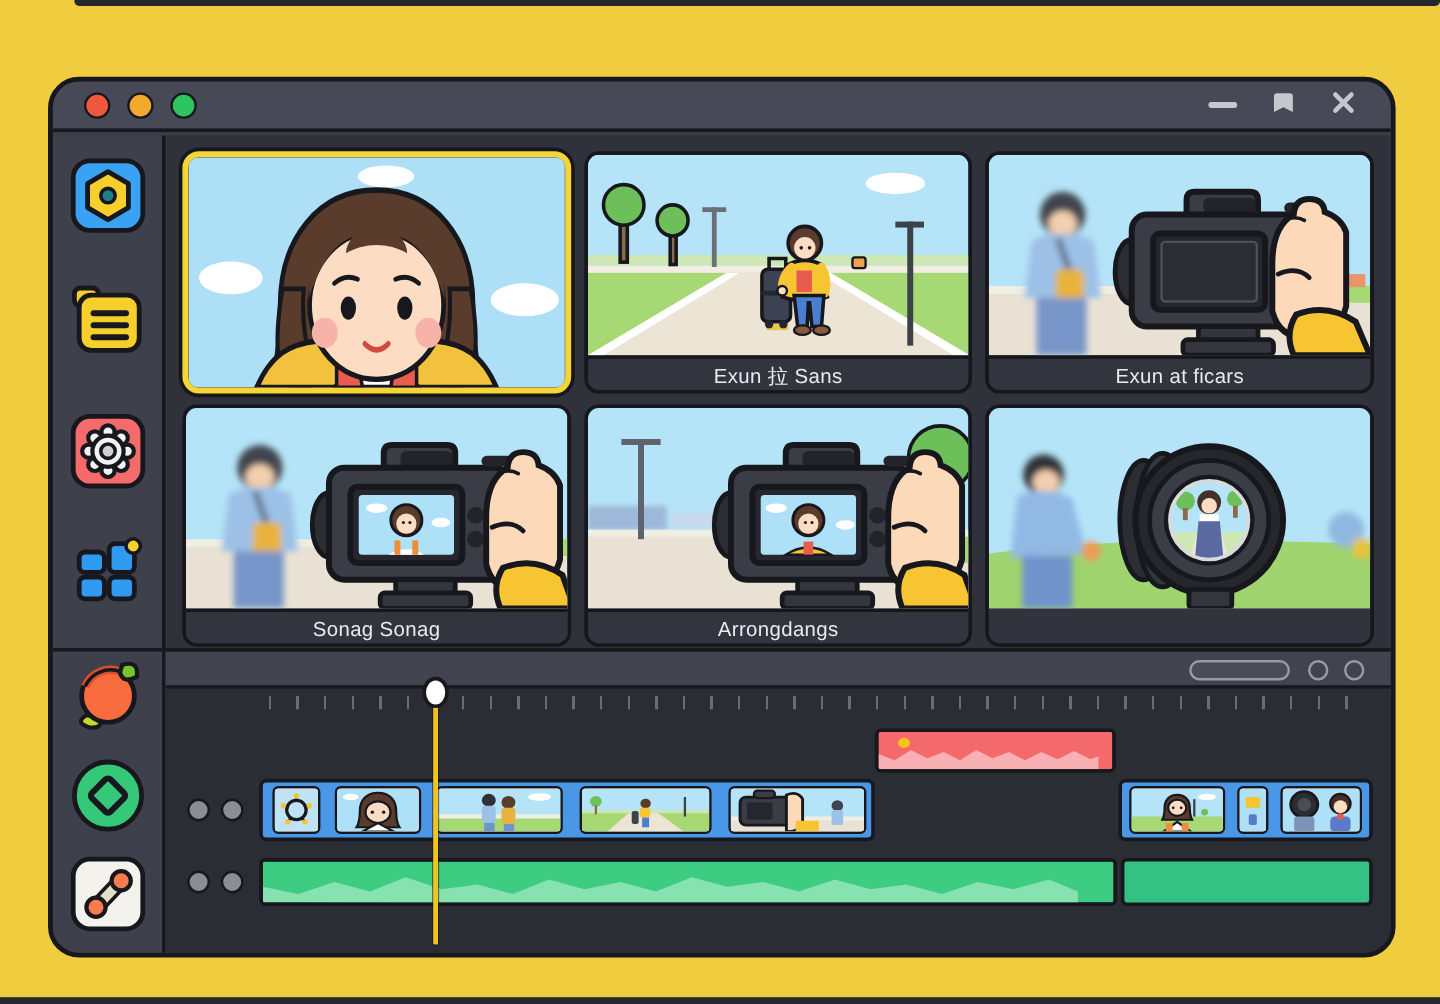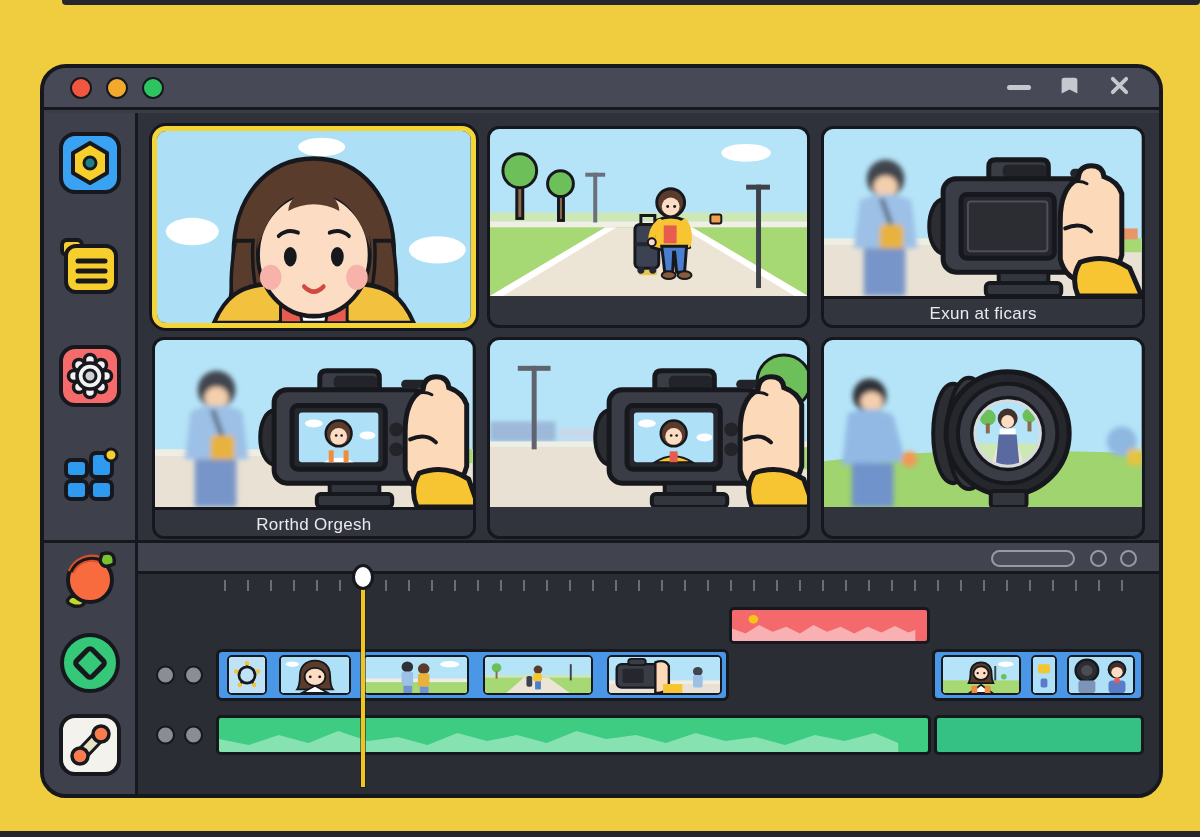--- a/index.html
+++ b/index.html
@@ -253,20 +253,21 @@
           <circle cx="163" cy="114" r="4" fill="#fcdcc2" stroke="#17181d" stroke-width="2"></circle>
           <path d="M173 118l3 26h8l1-20h1l2 20h8l2-26z" fill="#4a7fd0" stroke="#17181d" stroke-width="3"></path>
           <ellipse cx="180" cy="147" rx="7" ry="4" fill="#8a5a3a" stroke="#17181d" stroke-width="2"></ellipse>
           <ellipse cx="196" cy="147" rx="7" ry="4" fill="#8a5a3a" stroke="#17181d" stroke-width="2"></ellipse>
           <circle cx="182" cy="74" r="14" fill="#593c2c" stroke="#17181d" stroke-width="3"></circle>
           <circle cx="182" cy="78" r="9" fill="#fcdcc2"></circle>
           <circle cx="179" cy="78" r="1.5" fill="#17181d"></circle>
             <circle cx="186" cy="78" r="1.5" fill="#17181d"></circle>
         </svg>
       </div>
+      <div class="caption">Exun 拉 Sans</div>
     </div>
 
     <div class="card">
       <div class="art">
         <svg viewBox="0 0 320 168" preserveAspectRatio="none">
           <defs>
               <filter id="b3" x="-20%" y="-20%" width="140%" height="140%">
                 <feGaussianBlur stdDeviation="2.6"></feGaussianBlur>
               </filter>
             </defs>
@@ -345,21 +346,21 @@
             <circle cx="243" cy="110" r="7" fill="#23242a"></circle>
           <rect x="176" y="144" width="50" height="12" fill="#34363e" stroke="#17181d" stroke-width="4"></rect>
           <rect x="163" y="155" width="76" height="13" rx="4" fill="#34363e" stroke="#17181d" stroke-width="4"></rect>
           <path d="M284 96q24 12 22 46" stroke="#17181d" stroke-width="7" fill="none"></path>
           <path d="M252 92q0-32 18-42 1-13 13-13t13 11q14 5 18 17v62q-6 24-31 26t-31-22z" fill="#fcd9b8" stroke="#17181d" stroke-width="5"></path>
           <path d="M264 54q8-3 15 1" stroke="#17181d" stroke-width="3" fill="none" stroke-linecap="round"></path>
           <path d="M257 100q16-7 26 3" stroke="#17181d" stroke-width="4" fill="none" stroke-linecap="round"></path>
           <path d="M266 134q26-10 50 6l10 28h-62q-8-18 2-34z" fill="#f7c531" stroke="#17181d" stroke-width="5"></path>
         </svg>
       </div>
-      <div class="caption">Rorthd Orgesh</div>
+      <div class="caption">Sonag Sonag</div>
     </div>
 
     <div class="card">
       <div class="art">
         <svg viewBox="0 0 320 168" preserveAspectRatio="none">
           <defs>
               <filter id="b5" x="-20%" y="-20%" width="140%" height="140%">
                 <feGaussianBlur stdDeviation="2.4"></feGaussianBlur>
               </filter>
             </defs>
@@ -396,20 +397,21 @@
             <circle cx="243" cy="110" r="7" fill="#23242a"></circle>
           <rect x="176" y="144" width="50" height="12" fill="#34363e" stroke="#17181d" stroke-width="4"></rect>
           <rect x="163" y="155" width="76" height="13" rx="4" fill="#34363e" stroke="#17181d" stroke-width="4"></rect>
           <path d="M284 96q24 12 22 46" stroke="#17181d" stroke-width="7" fill="none"></path>
           <path d="M252 92q0-32 18-42 1-13 13-13t13 11q14 5 18 17v62q-6 24-31 26t-31-22z" fill="#fcd9b8" stroke="#17181d" stroke-width="5"></path>
           <path d="M264 54q8-3 15 1" stroke="#17181d" stroke-width="3" fill="none" stroke-linecap="round"></path>
           <path d="M257 100q16-7 26 3" stroke="#17181d" stroke-width="4" fill="none" stroke-linecap="round"></path>
           <path d="M266 134q26-10 50 6l10 28h-62q-8-18 2-34z" fill="#f7c531" stroke="#17181d" stroke-width="5"></path>
         </svg>
       </div>
+      <div class="caption">Arrongdangs</div>
     </div>
 
     <div class="card">
       <div class="art">
         <svg viewBox="0 0 320 168" preserveAspectRatio="none">
           <defs>
             <filter id="b6" x="-20%" y="-20%" width="140%" height="140%">
                 <feGaussianBlur stdDeviation="2.6"></feGaussianBlur>
               </filter>
             <clipPath id="c6">

